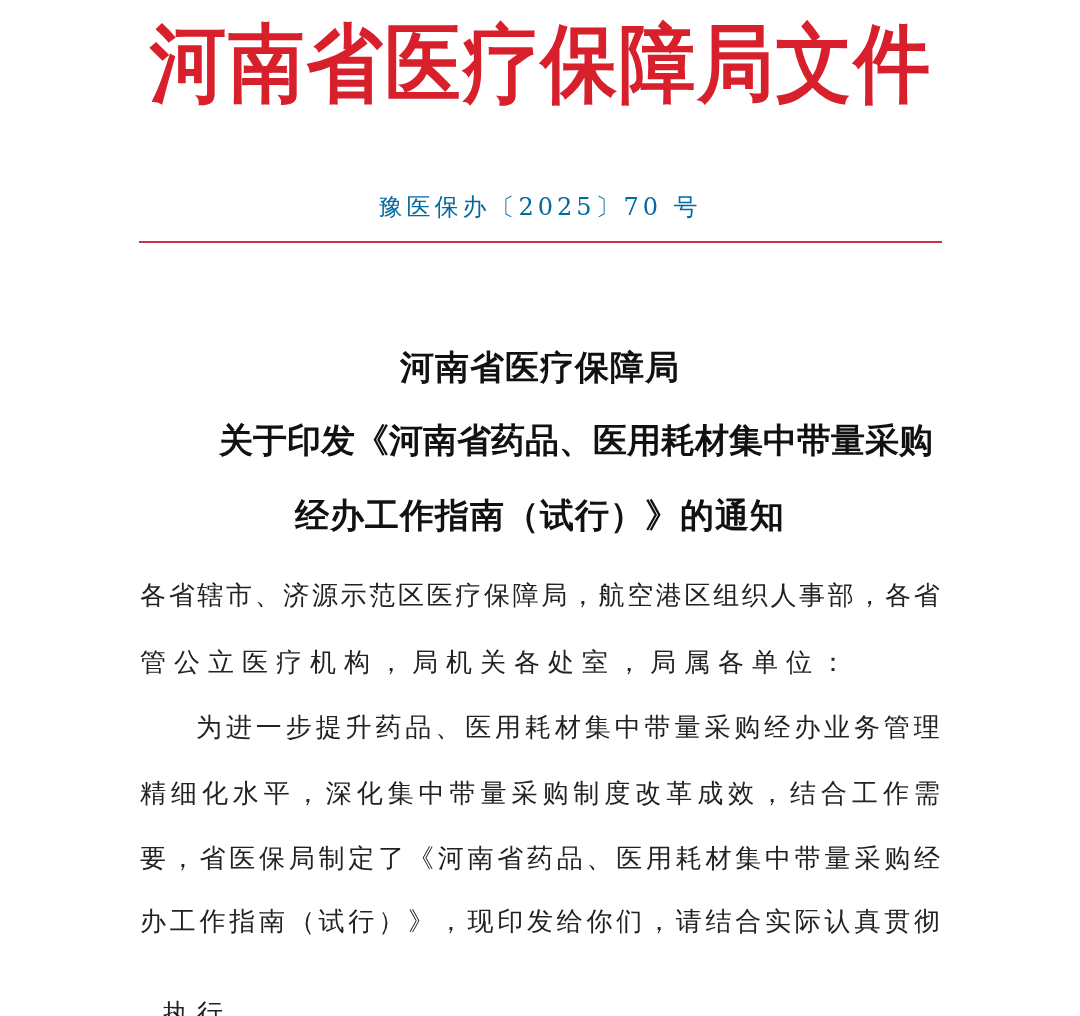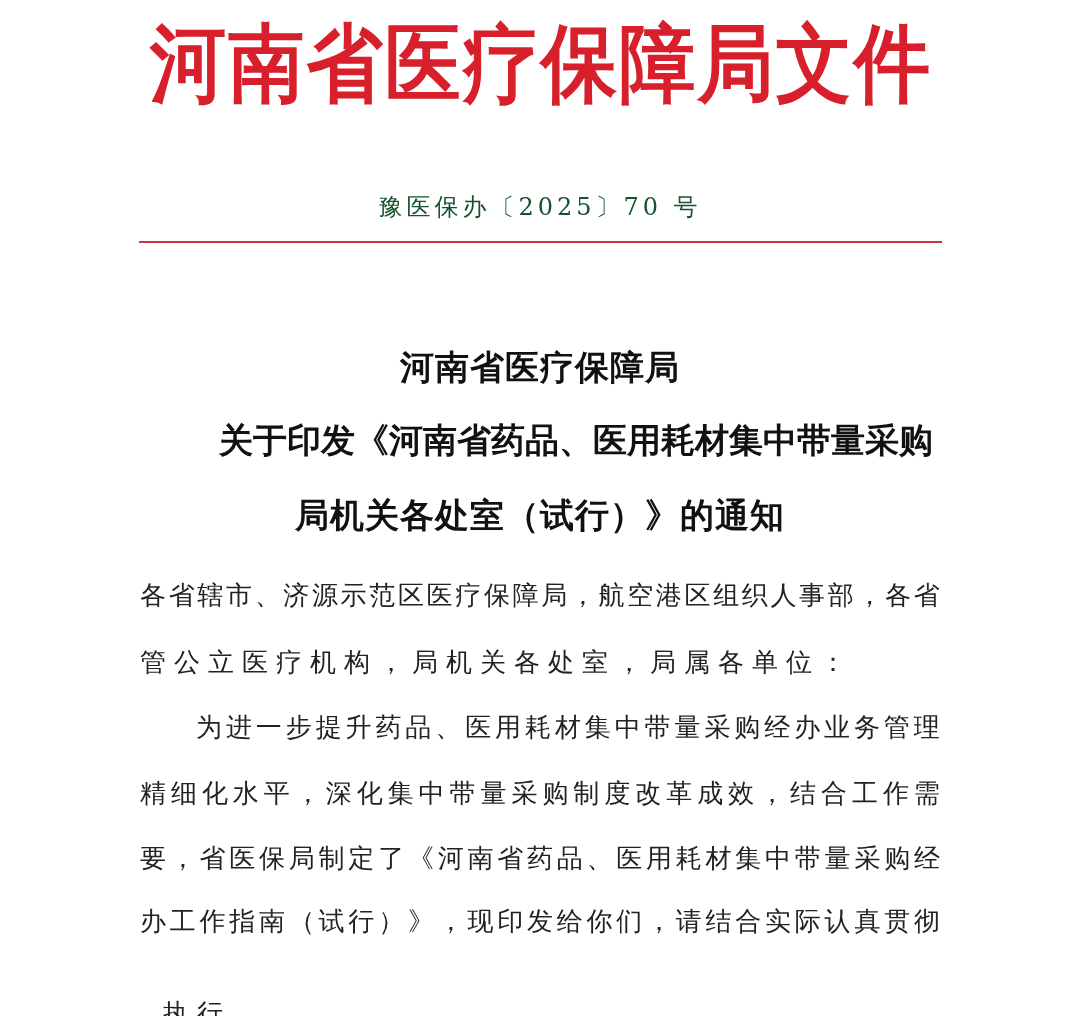--- a/index.html
+++ b/index.html
@@ -36,21 +36,21 @@
     .masthead span { display: inline-block; }
     .docno {
       position: absolute;
       left: 0;
       width: 1080px;
       top: 190px;
       text-align: center;
       font-size: 24px;
       line-height: 34px;
       letter-spacing: 4px;
-      color: #14532d;
+      color: #0369a1;
       font-family: "DejaVu Serif", "Liberation Serif", serif;
     }
     .redline {
       position: absolute;
       left: 139px;
       top: 241px;
       width: 803px;
       height: 2px;
       background: #c8343f;
     }
@@ -99,21 +99,21 @@
     <span>文</span>
     <span>件</span>
   </div>
 
   <div class="docno">豫医保办〔2025〕70 号</div>
 
   <div class="redline"></div>
 
   <div class="title l1">河南省医疗保障局</div>
   <div class="title l2">关于印发《河南省药品、医用耗材集中带量采购</div>
-  <div class="title l3">局机关各处室（试行）》的通知</div>
+  <div class="title l3">经办工作指南（试行）》的通知</div>
 
   <div class="body-line" style="top:578px;">
 
   <span>各</span>
       <span>省</span>
       <span>辖</span>
       <span>市</span>
       <span>、</span>
       <span>济</span>
       <span>源</span>

